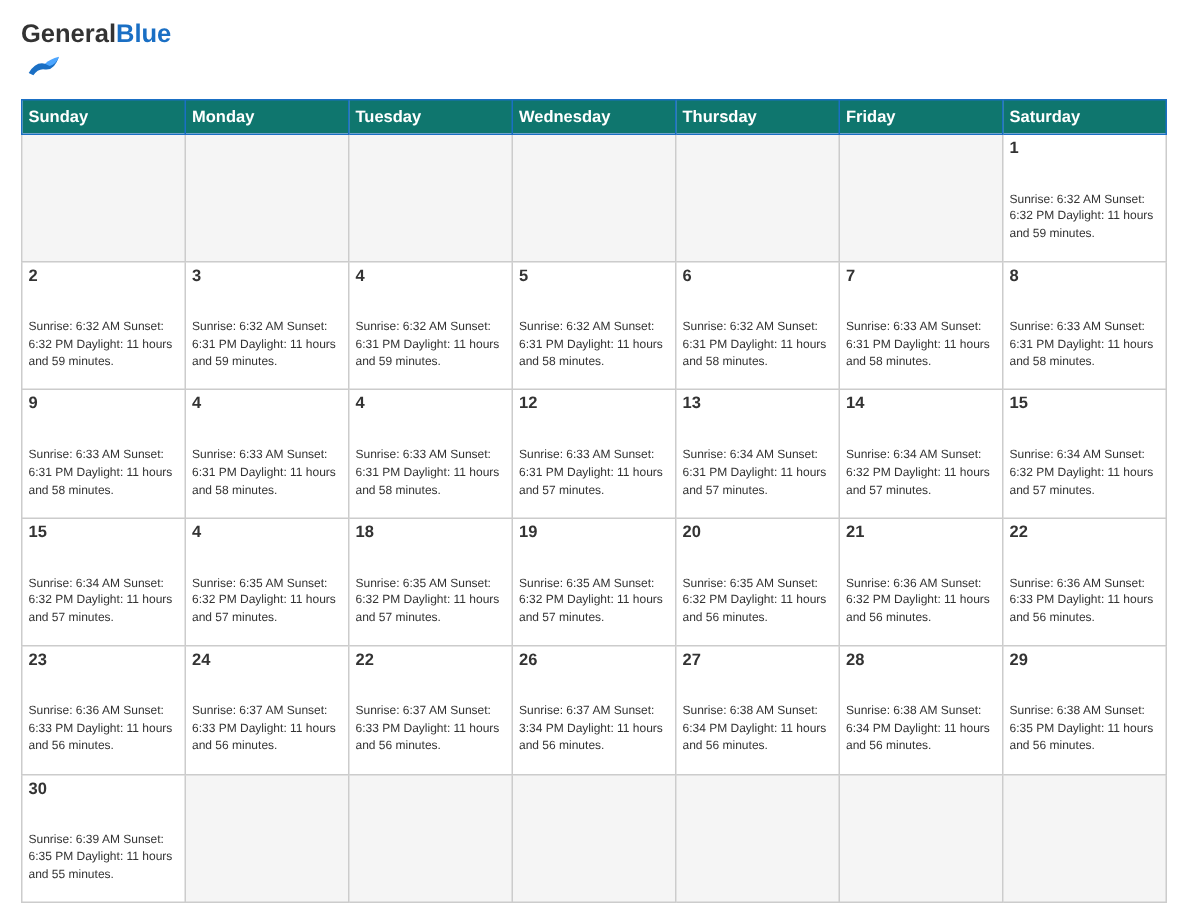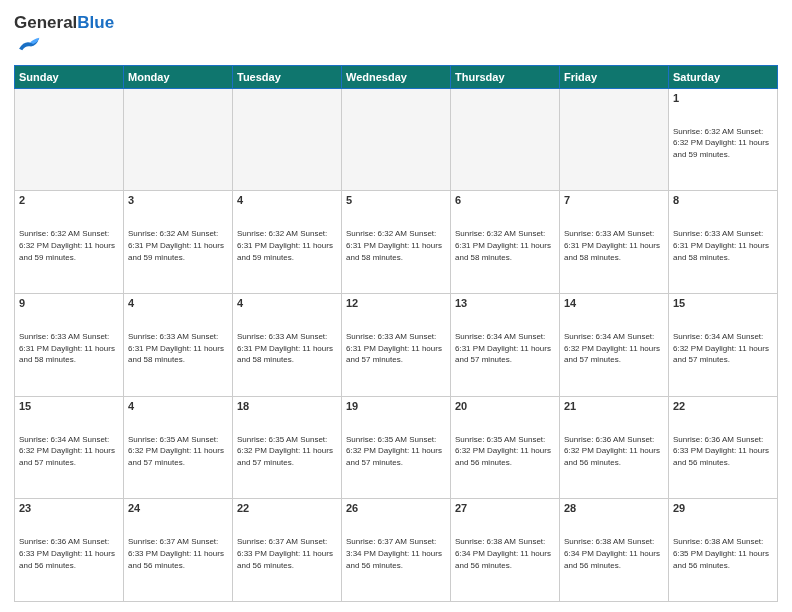--- a/index.html
+++ b/index.html
@@ -339,15 +339,30 @@
 and 56 minutes.</div>
           </td>
           <td>
             <span class="day-num">29</span>
             <div class="day-info">Sunrise: 6:38 AM
 Sunset: 6:35 PM
 Daylight: 11 hours
 and 56 minutes.</div>
           </td>
         </tr>
+        <tr class="last-row">
+          <td>
+            <span class="day-num">30</span>
+            <div class="day-info">Sunrise: 6:39 AM
+Sunset: 6:35 PM
+Daylight: 11 hours
+and 55 minutes.</div>
+          </td>
+          <td class="empty"></td>
+          <td class="empty"></td>
+          <td class="empty"></td>
+          <td class="empty"></td>
+          <td class="empty"></td>
+          <td class="empty"></td>
+        </tr>
       </tbody>
   </table>
 </div>
 
 </body></html>

